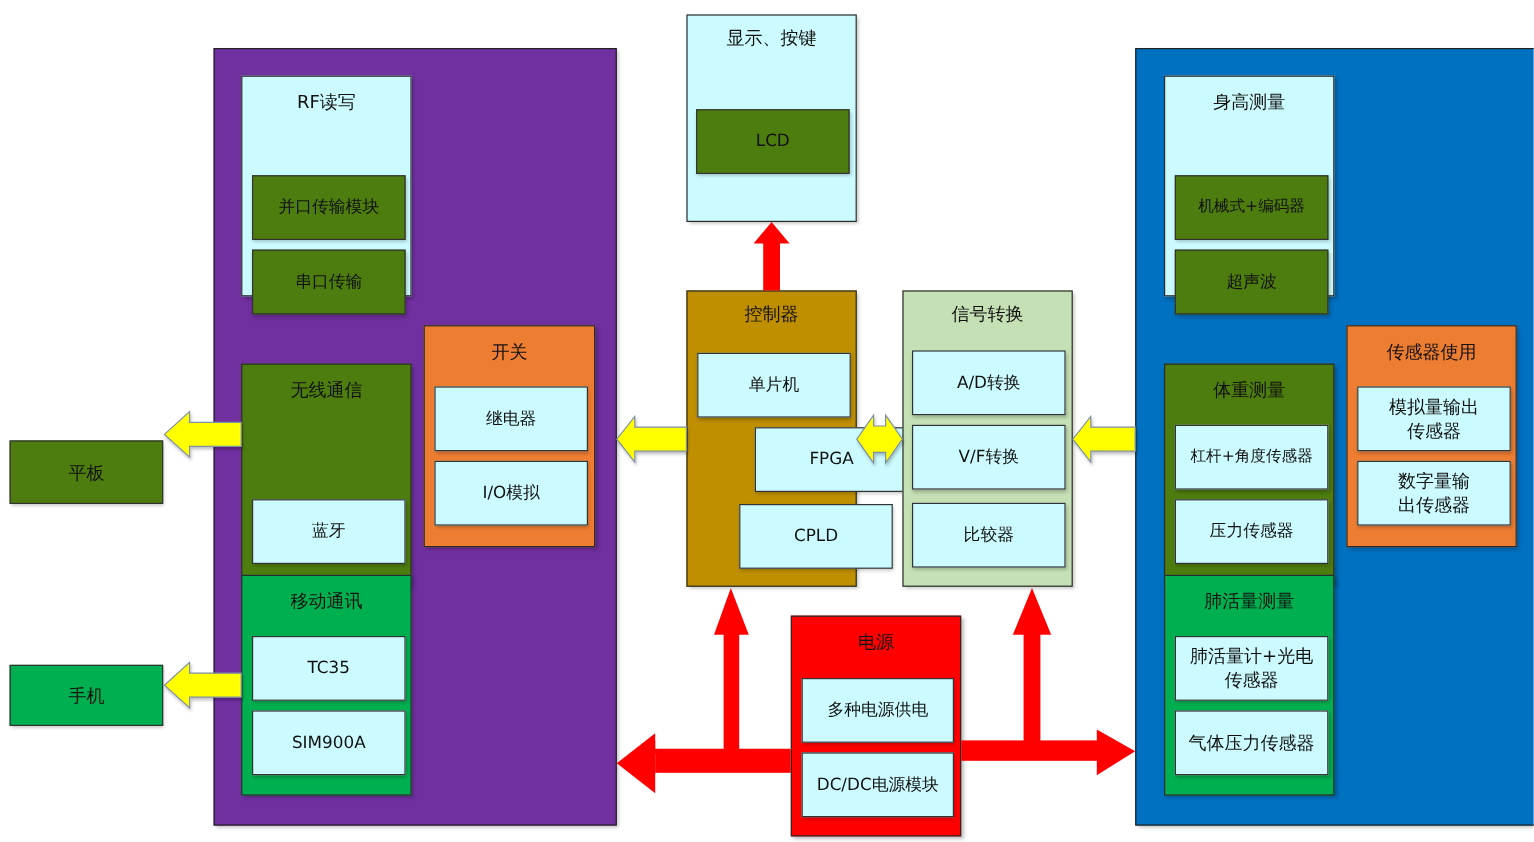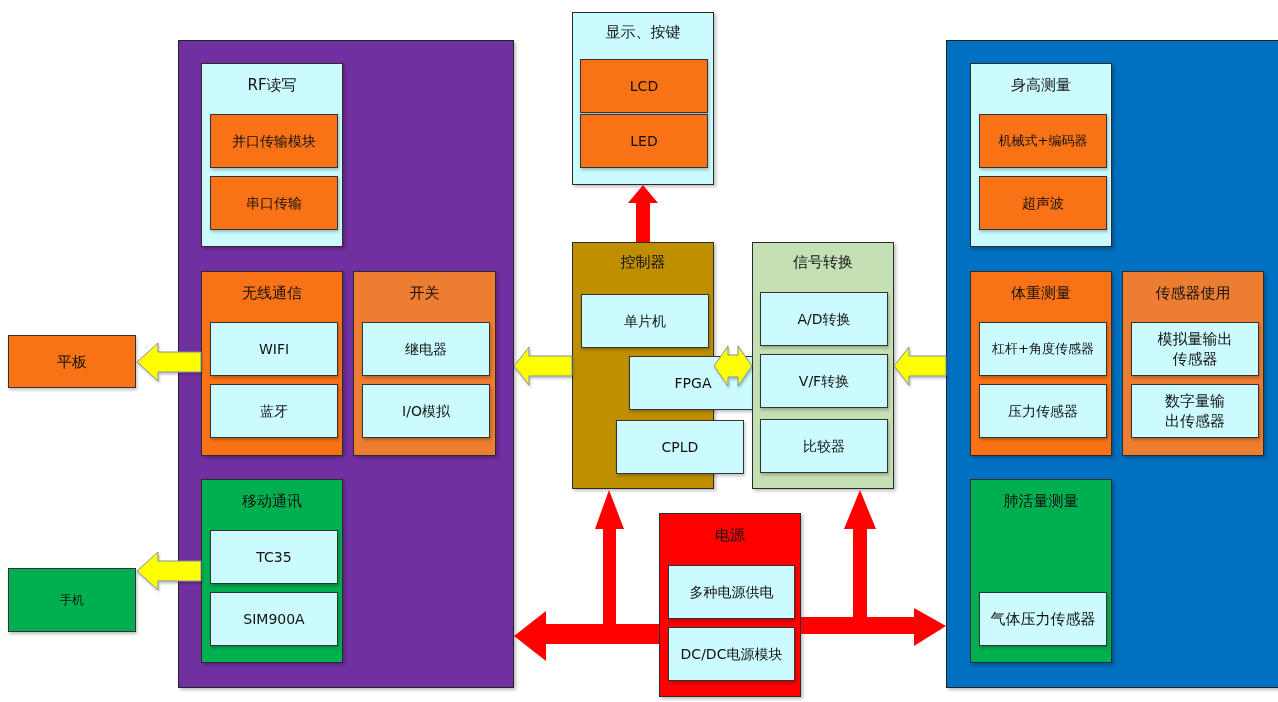--- a/index.html
+++ b/index.html
@@ -5,64 +5,62 @@
   html, body { margin:0; padding:0; background:#ffffff; }
   body { width:1278px; height:702px; position:relative; overflow:hidden;
          font-family:"DejaVu Sans", "Liberation Sans", sans-serif; color:#111; }
   .box { position:absolute; box-sizing:border-box; border:1.5px solid #2b2b2b; box-shadow:2px 2px 3px rgba(0,0,0,0.25); }
   .title { position:absolute; left:0; right:0; text-align:center; font-size:15px; }
   .item { position:absolute; box-sizing:border-box; border:1.5px solid #333; box-shadow:1px 2px 3px rgba(0,0,0,0.25);
           display:flex; align-items:center; justify-content:center; text-align:center; font-size:14px; line-height:20px; }
   .purple { background:#7030a0; border-color:#222; }
   .blue { background:#0070c0; border-color:#222; }
   .cyan { background:#ccfbff; }
-  .yellow { background:#f97316; }
+  .yellow { background:#4d7c0f;margin-top:32px; }
   .orange { background:#ed7d31; }
   .green { background:#00b050; }
   .brown { background:#bf8f00; }
   .sage { background:#c5e0b4; }
   .red { background:#ff0000; }
   svg.arrows { position:absolute; left:0; top:0; }
 </style>
 </head>
 <body>
 
 <div class="box purple" style="left:178px;top:40px;width:336px;height:648px;"></div>
 
 <div class="box cyan" style="left:201px;top:63px;width:142px;height:184px;">
   <div class="title" style="top:12px;">RF读写</div>
   <div class="item yellow" style="left:8px;top:50px;width:128px;height:54px;">并口传输模块</div>
   <div class="item yellow" style="left:8px;top:112px;width:128px;height:54px;">串口传输</div>
 </div>
 
 <div class="box yellow" style="left:201px;top:271px;width:142px;height:185px;">
   <div class="title" style="top:12px;">无线通信</div>
-  <div class="item cyan" style="left:8px;top:50px;width:128px;height:54px;">WIFI</div>
   <div class="item cyan" style="left:8px;top:112px;width:128px;height:54px;">蓝牙</div>
 </div>
 
 <div class="box orange" style="left:353px;top:271px;width:143px;height:185px;">
   <div class="title" style="top:12px;">开关</div>
   <div class="item cyan" style="left:8px;top:50px;width:128px;height:54px;">继电器</div>
   <div class="item cyan" style="left:8px;top:112px;width:128px;height:54px;">I/O模拟</div>
 </div>
 
 <div class="box green" style="left:201px;top:479px;width:142px;height:184px;">
   <div class="title" style="top:12px;">移动通讯</div>
   <div class="item cyan" style="left:8px;top:50px;width:128px;height:54px;">TC35</div>
   <div class="item cyan" style="left:8px;top:112px;width:128px;height:54px;">SIM900A</div>
 </div>
 
 <div class="item yellow" style="left:8px;top:335px;width:128px;height:53px;font-size:15px;">平板</div>
-<div class="item green" style="left:8px;top:568px;width:128px;height:64px;font-size:12px;">手机</div>
+<div class="item green" style="left:8px;top:554px;width:128px;height:51px;font-size:15px;">手机</div>
 
 <div class="box cyan" style="left:572px;top:12px;width:142px;height:173px;">
   <div class="title" style="top:10px;">显示、按键</div>
   <div class="item yellow" style="left:7px;top:46px;width:128px;height:54px;">LCD</div>
-  <div class="item yellow" style="left:7px;top:101px;width:128px;height:54px;">LED</div>
 </div>
 
 <div class="box brown" style="left:572px;top:242px;width:142px;height:247px;">
   <div class="title" style="top:10px;">控制器</div>
   <div class="item cyan" style="left:8px;top:51px;width:128px;height:54px;">单片机</div>
   <div class="item cyan" style="left:8px;top:113px;width:128px;height:54px;margin-left:48px;">FPGA</div>
   <div class="item cyan" style="left:8px;top:177px;width:128px;height:54px;margin-left:35px;">CPLD</div>
 </div>
 
 <div class="box sage" style="left:752px;top:242px;width:142px;height:247px;">
@@ -97,20 +95,23 @@
   <div class="item cyan" style="left:8px;top:50px;width:128px;height:54px;padding:0 24px;">
     <span style="font-size:15px;">模拟量输出传感器</span>
   </div>
   <div class="item cyan" style="left:8px;top:112px;width:128px;height:54px;padding:0 28px;">
     <span style="font-size:15px;">数字量输出传感器</span>
   </div>
 </div>
 
 <div class="box green" style="left:970px;top:479px;width:142px;height:184px;">
   <div class="title" style="top:12px;">肺活量测量</div>
+  <div class="item cyan" style="left:8px;top:50px;width:128px;height:54px;padding:0 6px;">
+    <span style="font-size:15px;">肺活量计+光电传感器</span>
+  </div>
   <div class="item cyan" style="left:8px;top:112px;width:128px;height:54px;font-size:15px;">气体压力传感器</div>
 </div>
 
 <svg class="arrows" width="1278" height="702">
   <defs>
     <filter id="sh" x="-20%" y="-20%" width="140%" height="140%">
       <feDropShadow dx="1" dy="2" stdDeviation="1.2" flood-color="#000" flood-opacity="0.25"></feDropShadow>
     </filter>
   </defs>
 

